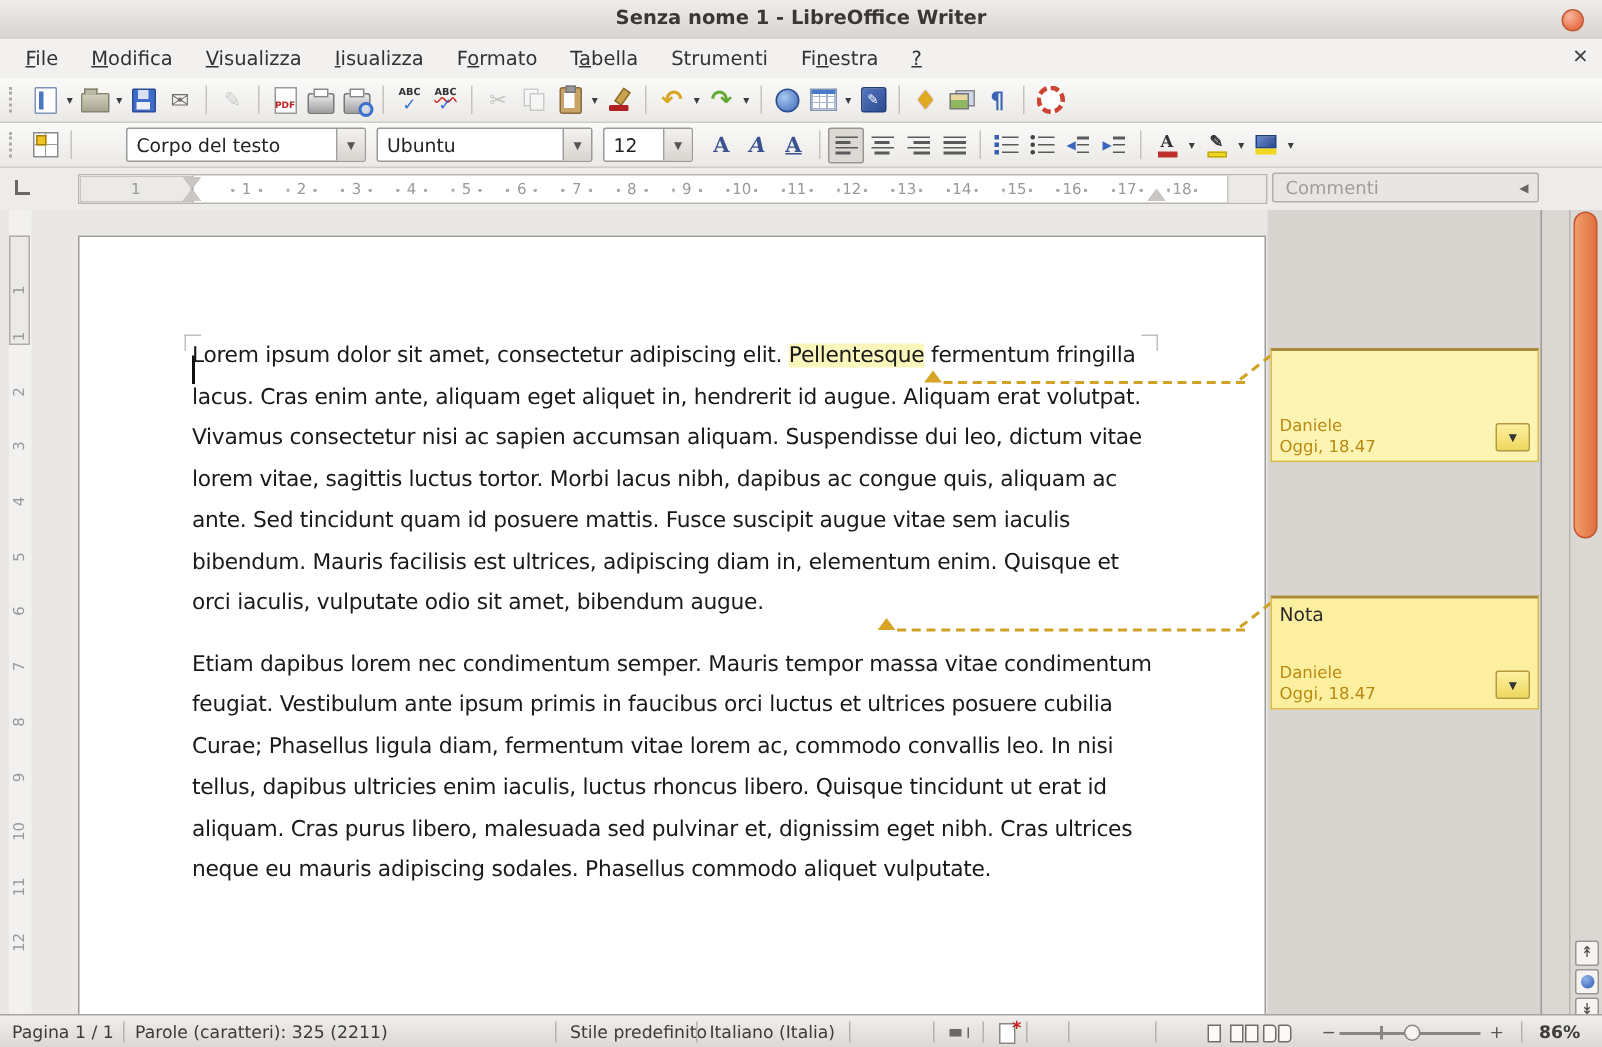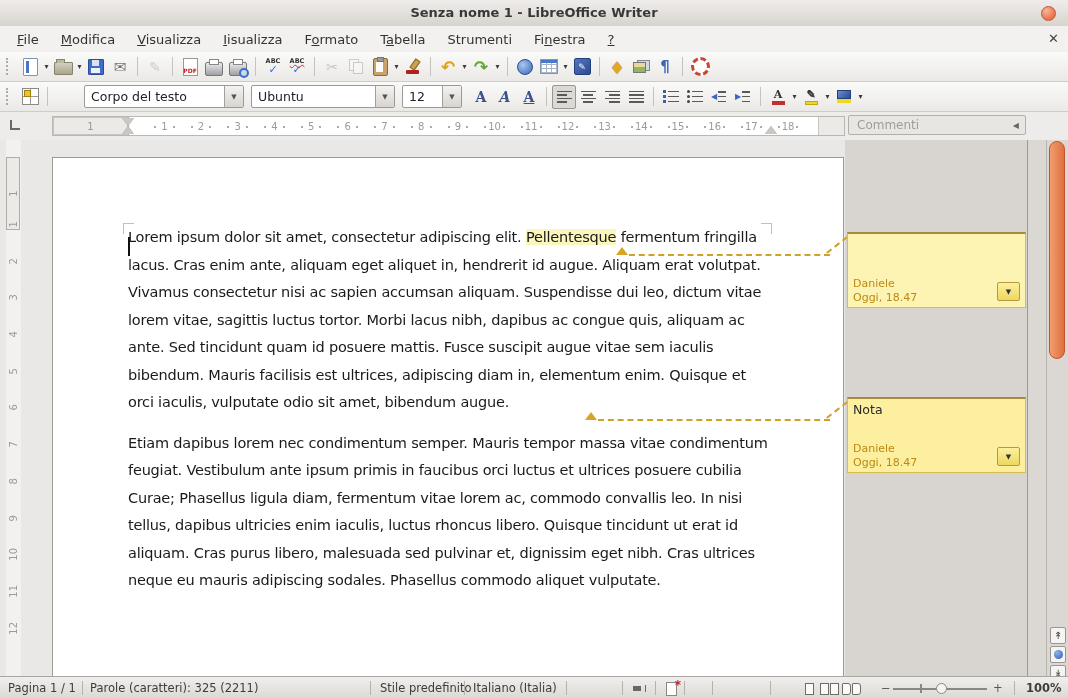--- a/index.html
+++ b/index.html
@@ -567,16 +567,16 @@
     <span class="layic l3">
         <i></i>
         <i></i>
       </span>
     <span class="zminus">−</span>
     <span class="ztrack"></span>
     <span class="ztick"></span>
     <span class="zhandle"></span>
     <span class="zplus">+</span>
     <span class="ssep" style="left:1014px;"></span>
-    <span class="sfield f-zoom">100%</span>
+    <span class="sfield f-zoom">86%</span>
   </div>
 
 </div>
 
 </body></html>

